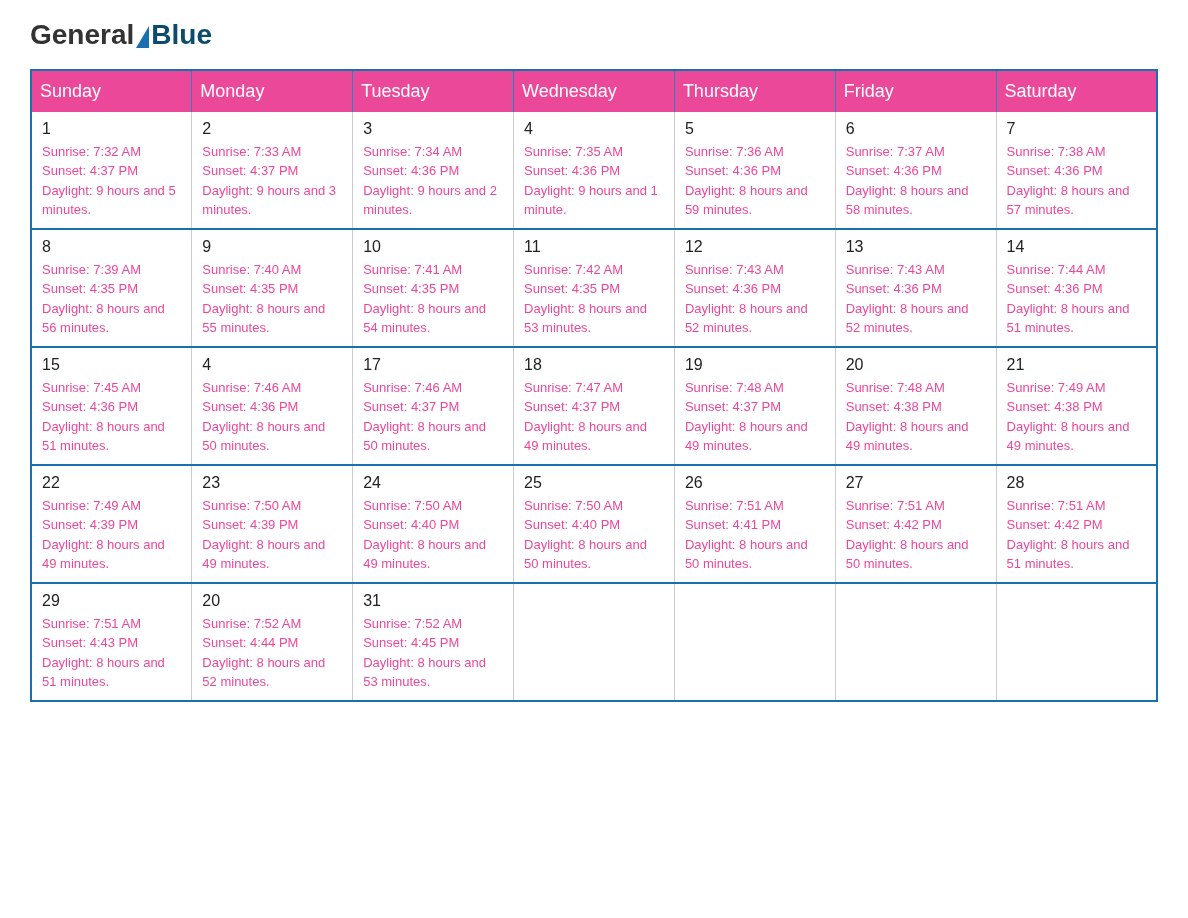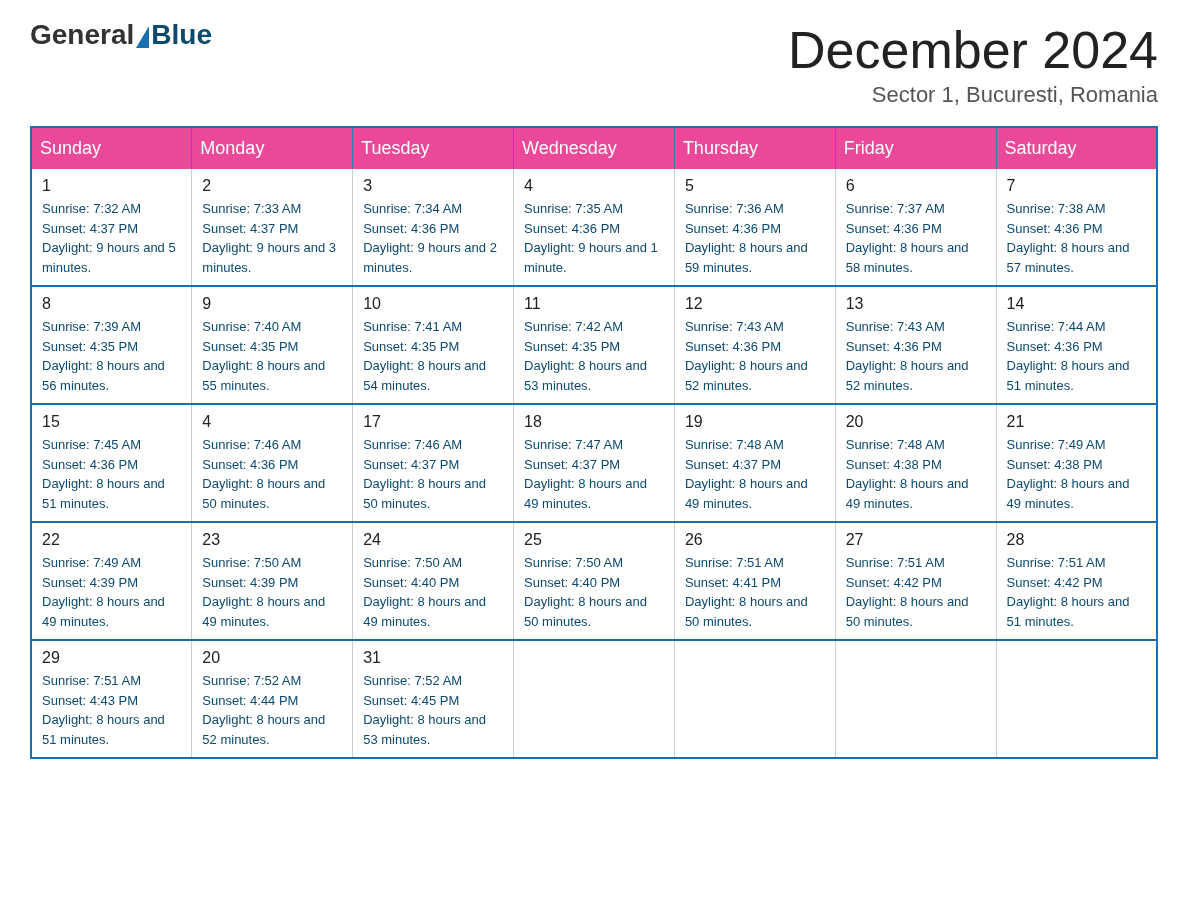--- a/index.html
+++ b/index.html
@@ -40,21 +40,21 @@
     .day-number {
       font-size: 16px;
       font-weight: normal;
       color: #222;
       display: block;
       margin-bottom: 4px;
     }
     .day-info {
       font-size: 13px;
       line-height: 1.5;
-      color: #0c4a6e;
+      color: #ec4899;
     }
     .empty { background: #fff; }
   </style>
 </head>
 <body>
 
 <style>
 .logo-wrapper {
   display: flex;
   flex-direction: row;
@@ -76,24 +76,20 @@
 </style>
 
 <div style="display:flex; justify-content:space-between; align-items:flex-start; margin-bottom:18px;">
   <div class="logo-wrapper">
     <div class="logo-row1">
       <span>General</span>
       <span class="tri"></span>
     </div>
     <div class="logo-row2">Blue</div>
   </div>
-  <div style="text-align:right;">
-    <div style="font-size:52px; font-weight:normal; color:#222;">December 2024</div>
-    <div style="font-size:22px; color:#555; margin-top:2px;">Sector 1, Bucuresti, Romania</div>
-  </div>
 </div>
 
 <table class="calendar">
   <thead>
     <tr>
       <th>Sunday</th>
       <th>Monday</th>
       <th>Tuesday</th>
       <th>Wednesday</th>
       <th>Thursday</th>

